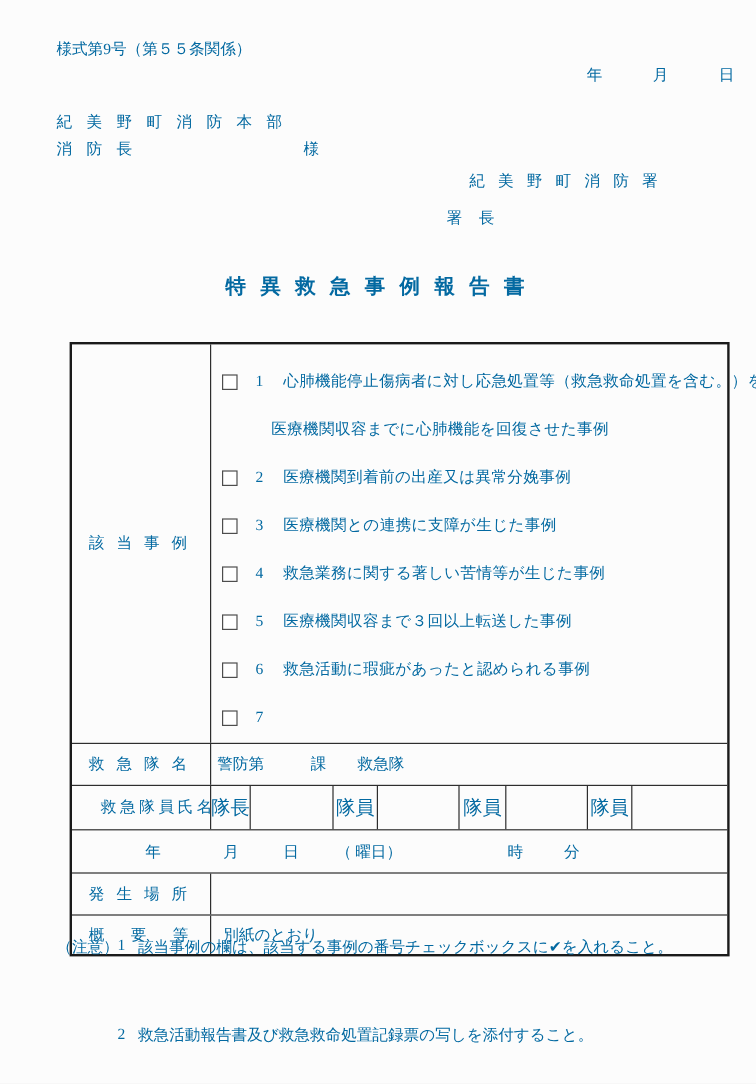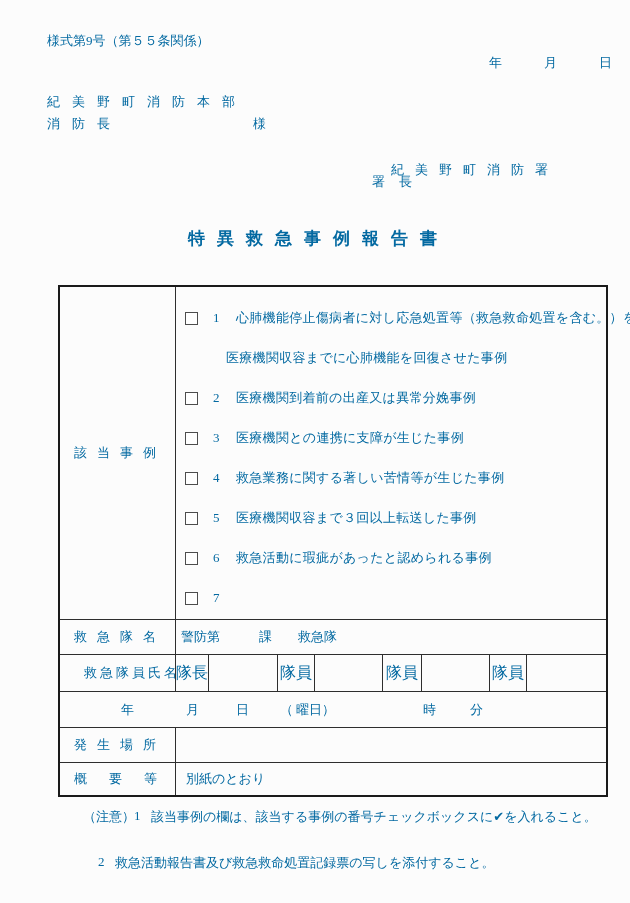--- a/index.html
+++ b/index.html
@@ -16,21 +16,21 @@
   }
   .abs { position:absolute; }
 
   
   .form-number { left:47px; top:32px; }
   .date-line { left:489px; top:54px; display:flex; gap:42px; }
   .addressee-org { left:47px; top:93px; letter-spacing:12px; white-space:nowrap; }
   .addressee-line { left:47px; top:115px; width:280px; height:18px; }
   .addressee-title { letter-spacing:12px; white-space:nowrap; }
   .honorific { position:absolute; left:206px; top:0; }
-  .sender-org { left:391px; top:161px; letter-spacing:11px; white-space:nowrap; }
+  .sender-org { left:391px; top:142px; letter-spacing:11px; white-space:nowrap; }
   .sender-title { left:372px; top:173px; letter-spacing:14px; white-space:nowrap; }
 
   
   .doc-title { left:188px; top:227px; font-size:17px; font-weight:700; letter-spacing:12px; white-space:nowrap; }
 
   
   .form-table {
     position:absolute; left:58px; top:285px;
     width:550px; height:512px;
     border:2px solid #1a1a1a;
@@ -83,21 +83,21 @@
 
   
   .date-cell span { position:absolute; top:50%; transform:translateY(-50%); white-space:nowrap; }
   .dy{left:61px;} .dm{left:126px;} .dd{left:176px;} .dp{left:220px;} .dw{left:236px;} .dh{left:363px;} .dmin{left:410px;}
 
   
   .summary-cell { display:flex; align-items:center; padding-left:10px; }
 
   
   .note-line { display:flex; white-space:nowrap; }
-  .note1 { left:47px; top:808px;margin-left:36px; }
+  .note1 { left:47px; top:780px; }
   .note2 { left:47px; top:854px; }
   .note-label { width:51px; flex-shrink:0; }
   .note-num { width:17px; flex-shrink:0; }
 </style>
 </head>
 <body>
 
 <div class="page">
 
   <div class="abs form-number">様式第9号（第５５条関係）</div>

